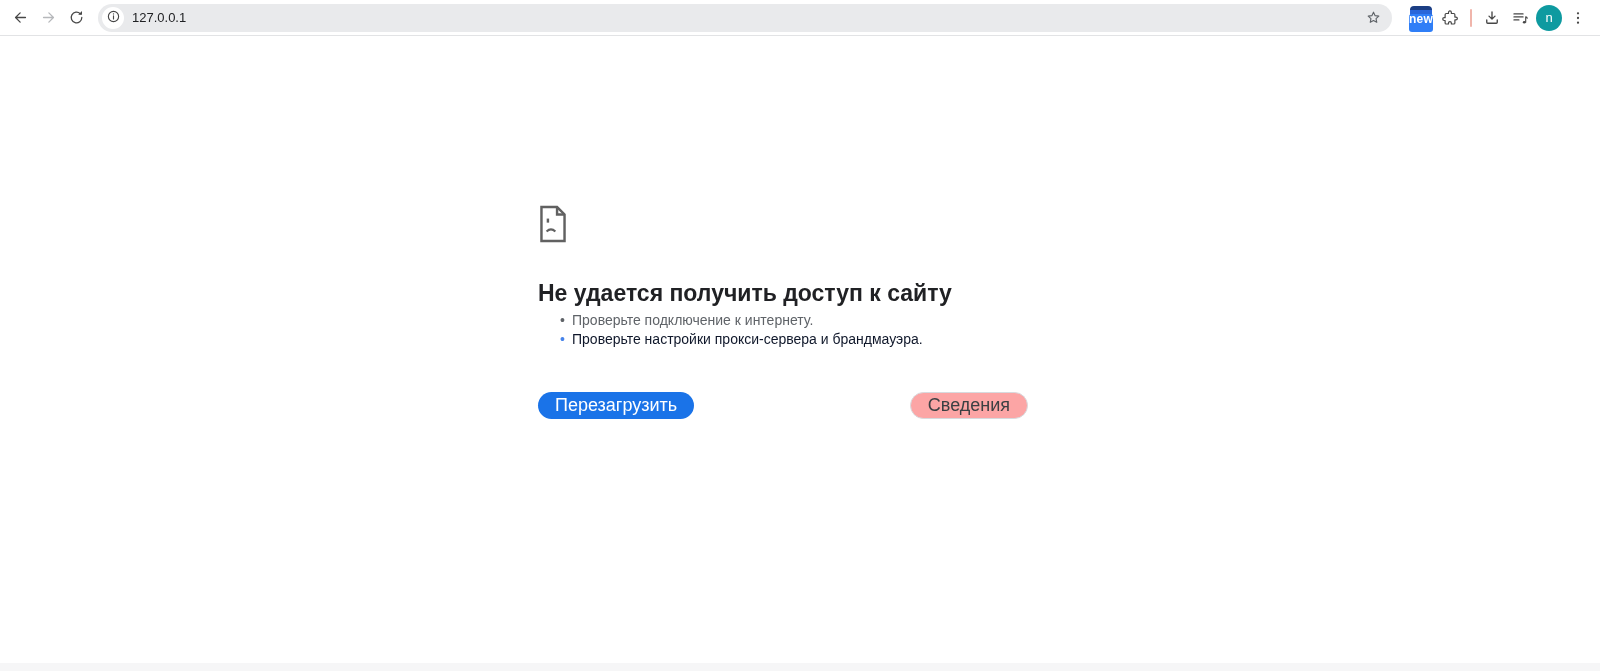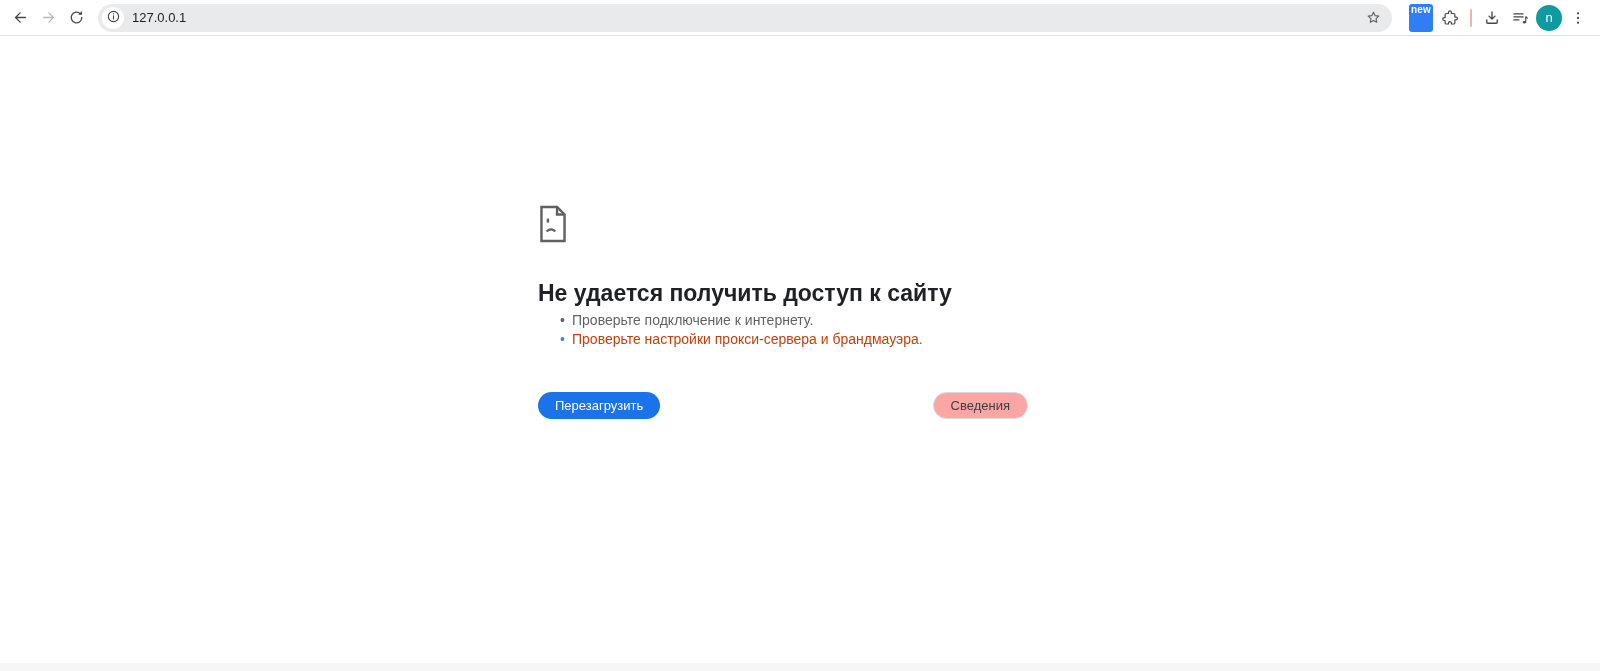--- a/index.html
+++ b/index.html
@@ -59,23 +59,23 @@
 
   .ext-icon-btn { width: 30px; height: 32px; position: relative; border: none; background: transparent; cursor: pointer; padding: 0; }
   .ext-art {
     position: absolute; left: 4px; top: 4px;
     width: 22px; height: 13px; border-radius: 4px;
     background: #2a66d9;
     border-top: 4px solid #1b3e84;
   }
   .ext-badge {
     position: absolute; left: 3px; bottom: 2px;
-    width: 24px; height: 28px; border-radius: 3px;
+    width: 24px; height: 18px; border-radius: 3px;
     background: #2f7ef7; color: #ffffff;
-    font-size: 10px; font-weight: bold; line-height: 11px; text-align: center;
+    font-size: 12px; font-weight: bold; line-height: 11px; text-align: center;
     letter-spacing: 0.2px;
     margin-top: 44px;
   }
   .tb-divider {
     width: 2px; height: 18px; border-radius: 1px;
     background: #f0b5ab;
     margin: 0 6px; flex: 0 0 auto;
   }
   .avatar {
     width: 26px; height: 26px; border-radius: 50%;
@@ -105,35 +105,35 @@
     position: relative;
     padding-left: 34px;
     font-size: 14px; line-height: 19px; color: #5f6368;
   }
   .suggestions li::before {
     content: "•";
     position: absolute; left: 22px; top: 0;
     color: #5f6368;
   }
   .suggestions li.link-item::before { color: #4683ea; }
-  .suggestion-link { color: #c2410c; text-decoration: none; cursor: pointer; }
+  .suggestion-link { color: #0f172a; text-decoration: none; cursor: pointer; }
   .error-code {
     margin-top: 14px;
     font-size: 11px; line-height: 13px;
     color: #80868b;
   }
   .button-row {
     margin-top: 43px;
     display: flex; justify-content: space-between; align-items: center;
   }
   .btn {
     height: 27px; border-radius: 18px;
     padding: 0 17px;
     font-family: "Liberation Sans", sans-serif;
-    font-size: 13px; font-weight: 500;
+    font-size: 18px; font-weight: 500;
     cursor: pointer;
     display: inline-flex; align-items: center;
   }
   .btn-primary { background: #1a73e8; color: #ffffff; border: none; }
   .btn-secondary { background: #fca5a5; color: #3c4043; border: 1px solid #d7dade; }
 
   .bottom-edge {
     position: absolute; left: 0; right: 0; bottom: 0; height: 8px;
     background: #f6f6f7;
   }

